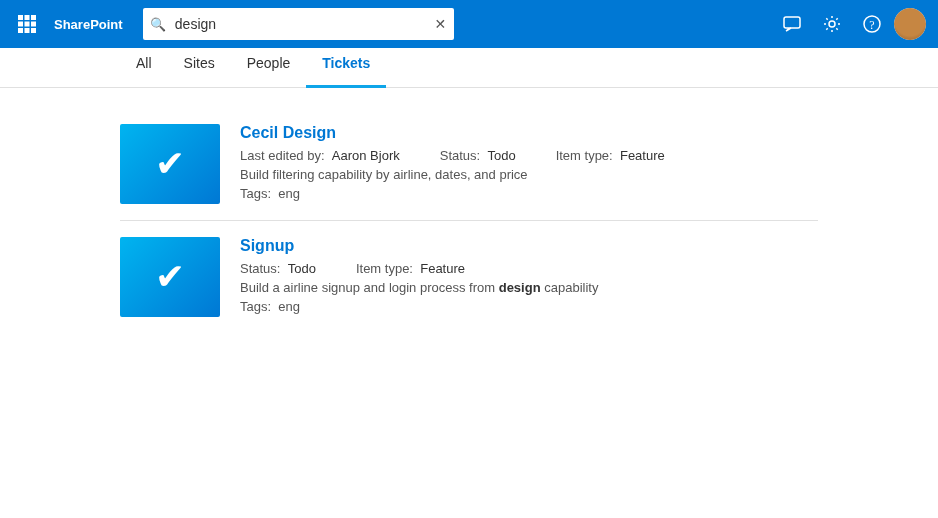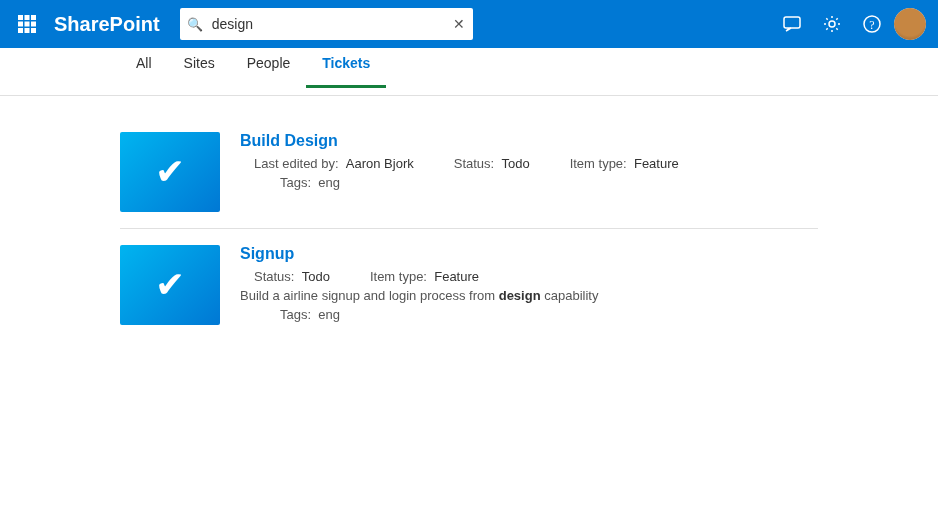--- a/index.html
+++ b/index.html
@@ -19,21 +19,21 @@
       height: 30px;
       display: flex;
       align-items: center;
       justify-content: center;
       cursor: pointer;
       color: white;
       font-size: 18px;
     }
     .app-title {
       color: white;
-      font-size: 20px;
+      font-size: 13px;
       font-weight: 600;
       margin-right: 8px;
     }
     .search-box {
       flex: 1;
       max-width: 440px;
       height: 32px;
       background: white;
       border-radius: 2px;
       display: flex;
@@ -85,40 +85,40 @@
       width: 32px;
       height: 32px;
       border-radius: 50%;
       background: radial-gradient(circle at 50% 40%, #c68642 60%, #8B5A2B 100%);
     }
 
     
     .nav-tabs {
       display: flex;
       align-items: flex-end;
-      padding: 8px 120px;
+      padding: 0 120px;
       border-bottom: 1px solid #e0e0e0;
-      height: 48px;
+      height: 40px;
     }
     .nav-tab {
       padding: 0 16px;
       height: 48px;
       display: flex;
       align-items: center;
       font-size: 14px;
       color: #333;
       cursor: pointer;
       border-bottom: 3px solid transparent;
       position: relative;
       top: 1px;
     }
     .nav-tab.active {
       color: #0078d4;
       font-weight: 600;
-      border-bottom: 3px solid #15803d;
+      border-bottom: 3px solid #0ea5e9;
     }
 
     
     .results {
       padding: 20px 120px;
     }
     .result-item {
       display: flex;
       align-items: flex-start;
       gap: 20px;
@@ -153,21 +153,20 @@
       font-weight: 600;
       cursor: pointer;
       margin-bottom: 6px;
     }
     .result-meta {
       font-size: 13px;
       color: #333;
       margin-bottom: 4px;
       display: flex;
       gap: 40px;
-      margin-left: 14px;
     }
     .meta-label {
       font-weight: 400;
       color: #555;
     }
     .meta-value {
       font-weight: 400;
       color: #333;
     }
     .result-desc {
@@ -178,21 +177,20 @@
     .result-desc .highlight {
       font-weight: 700;
       color: #333;
     }
     .result-tags {
       font-size: 13px;
       color: #555;
     }
     .tags-label {
       color: #555;
-      margin-left: 40px;
     }
     .tags-value {
       color: #555;
     }
   </style>
 </head>
 <body>
 
 <div class="header">
   <div class="waffle-icon">
@@ -248,34 +246,37 @@
   <div class="nav-tab active">Tickets</div>
 </div>
 
 <div class="results">
 
   <div class="result-item">
     <div class="result-thumb">
       <span class="checkmark">✔</span>
     </div>
     <div class="result-content">
-      <div class="result-title">Build Design</div>
+      <div class="result-title">Cecil Design</div>
       <div class="result-meta">
         <span>
           <span class="meta-label">Last edited by:</span>
           &nbsp;<span class="meta-value">Aaron Bjork</span>
         </span>
         <span>
           <span class="meta-label">Status:</span>
           &nbsp;<span class="meta-value">Todo</span>
         </span>
         <span>
           <span class="meta-label">Item type:</span>
           &nbsp;<span class="meta-value">Feature</span>
         </span>
+      </div>
+      <div class="result-desc">
+        <span>Build filtering capability by airline, dates, and price</span>
       </div>
       <div class="result-tags">
         <span class="tags-label">Tags:</span>
         &nbsp;<span class="tags-value">eng</span>
       </div>
     </div>
   </div>
 
   <div class="result-item">
     <div class="result-thumb">

